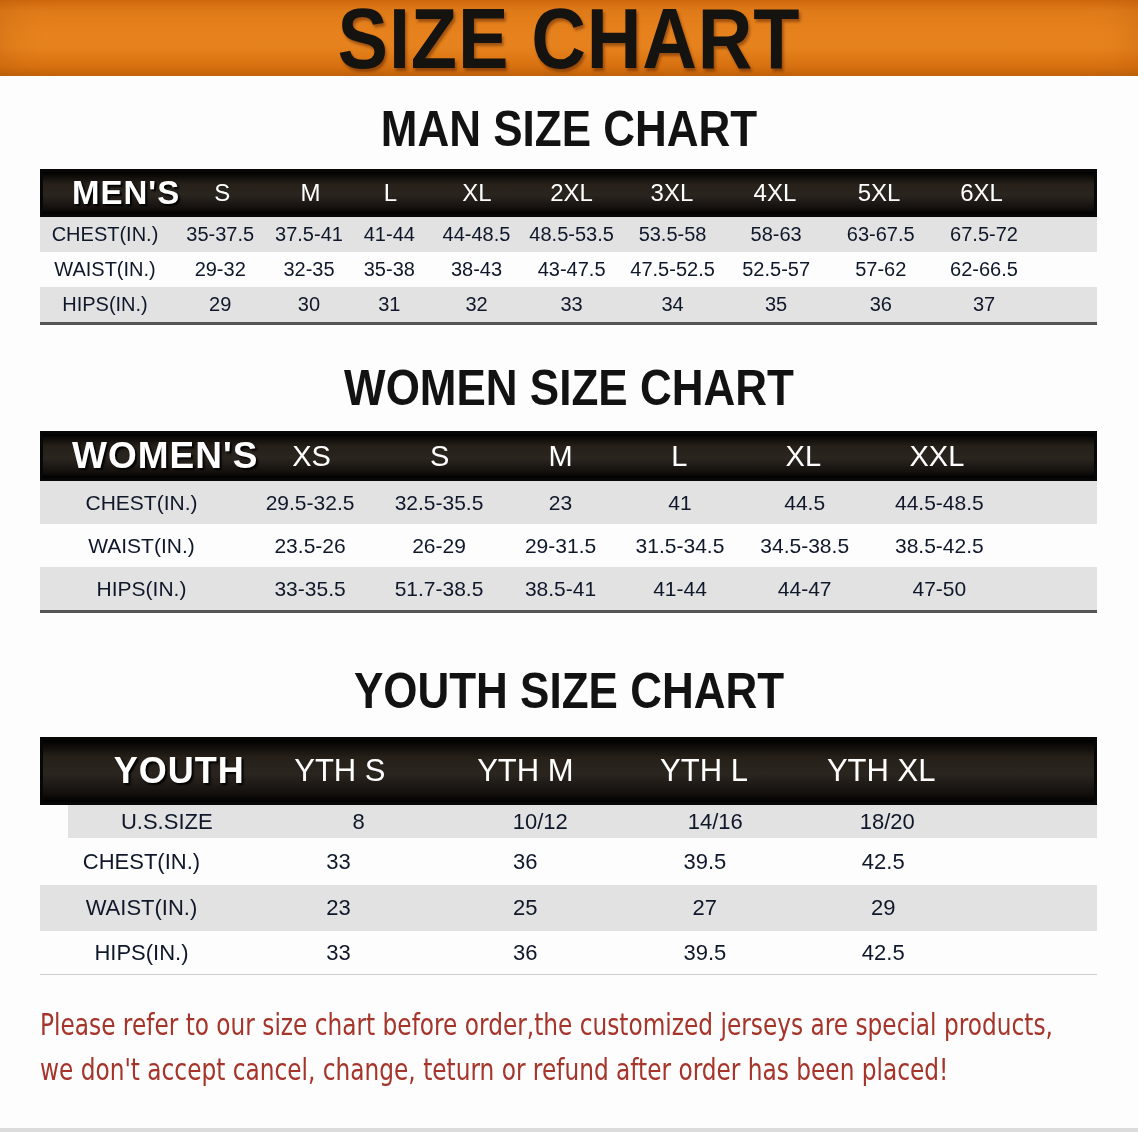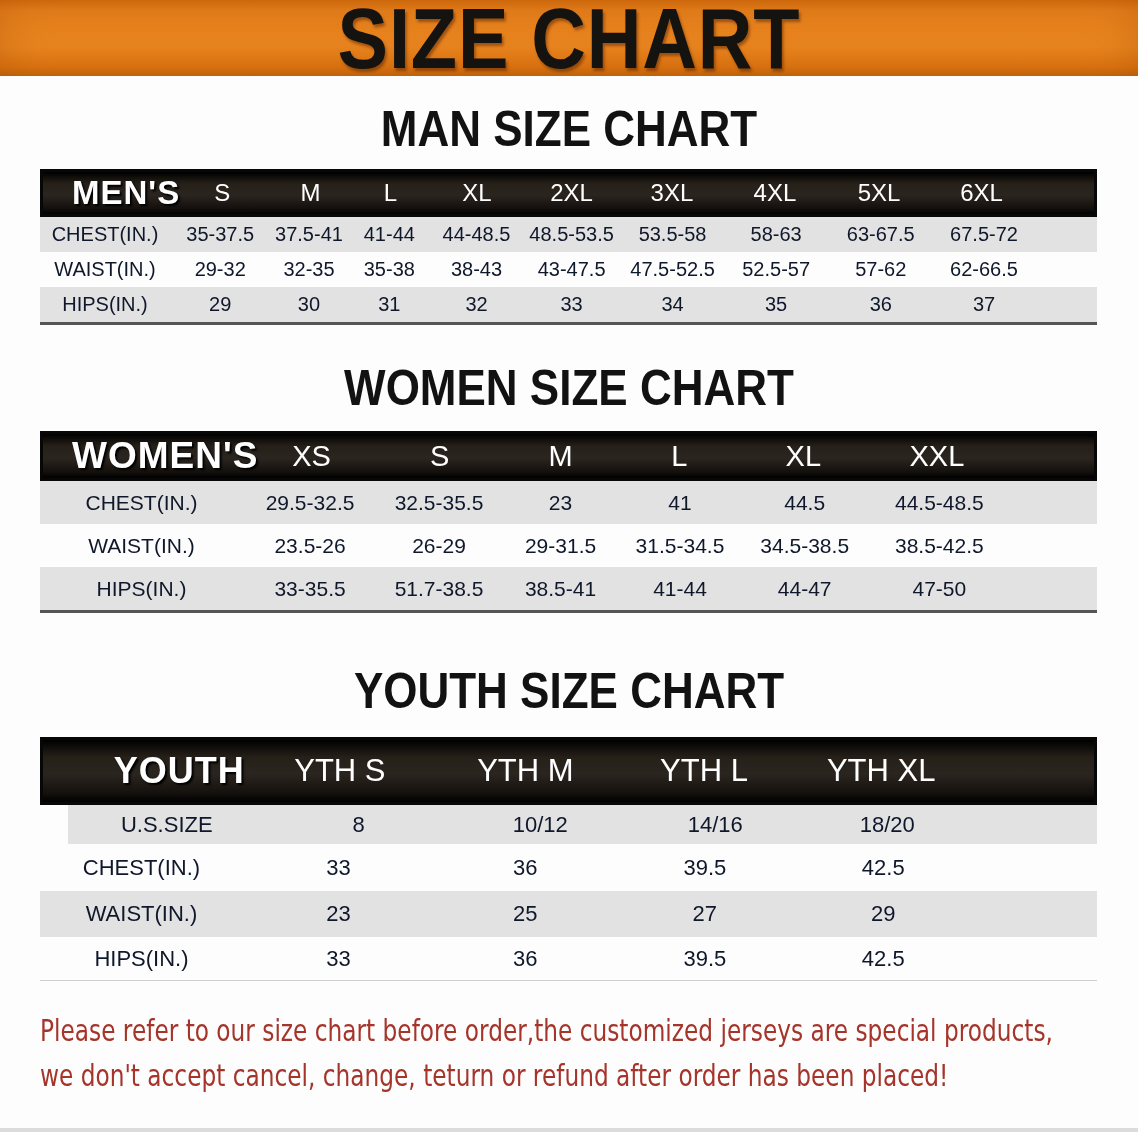--- a/index.html
+++ b/index.html
@@ -58,21 +58,21 @@
   .women .corner-label{font-size:37px;}
   .women .size-cell{font-size:29px;}
   .women .trow{height:43px;font-size:21px;}
   .women{border-bottom:3px solid #555;}
   .women .trow>*:last-child,.women .thead>*:last-child{padding-right:88px;}
   
   .youth .thead{height:68px;}
   .youth .corner-label{font-size:36px;}
   .youth .size-cell{font-size:31px;}
   .youth .trow{font-size:22px;}
-  .youth .trow:nth-of-type(2){height:39px;margin-left:28px;}
+  .youth .trow:nth-of-type(2){height:33px;margin-left:28px;}
   .youth .trow:nth-of-type(3){height:47px;}
   .youth .trow:nth-of-type(4){height:46px;}
   .youth .trow:nth-of-type(5){height:43px;}
   .youth{border-bottom:1px solid #cfcfcf;}
   .youth .trow>*:last-child,.youth .thead>*:last-child{padding-right:124px;}
   
   .disclaimer{
     margin:27px 0 0 40px;font-family:"DejaVu Sans",sans-serif;
     font-size:31px;line-height:45px;font-weight:500;
     transform:scaleX(.75);transform-origin:left center;white-space:nowrap;

